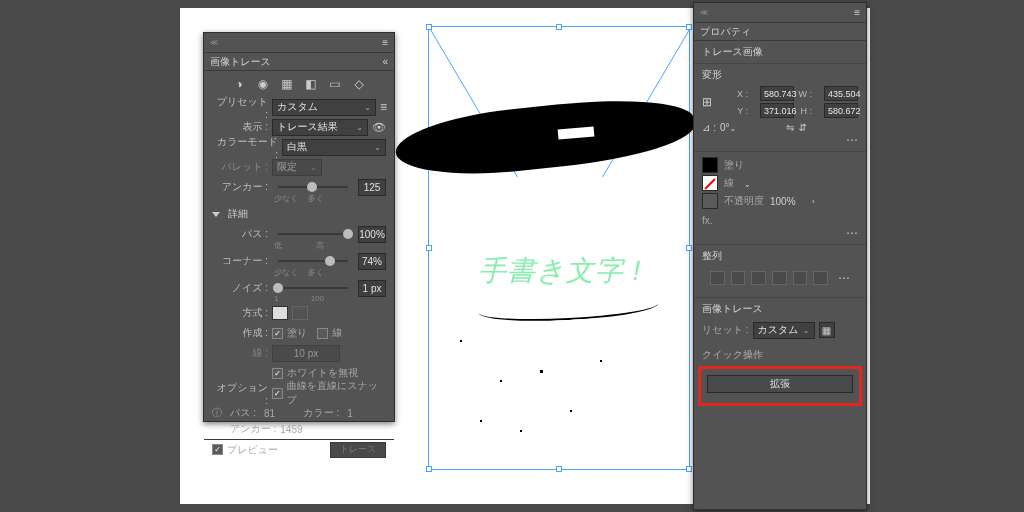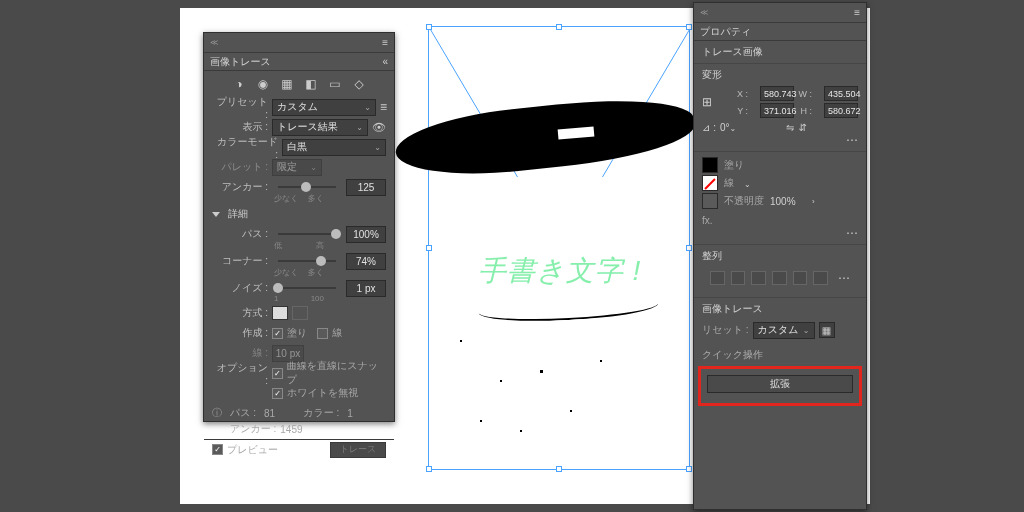--- a/index.html
+++ b/index.html
@@ -7,21 +7,21 @@
   .artboard-bg { position:absolute; left:180px; top:8px; width:690px; height:496px; background:#fff; }
   .panel { position:absolute; background:#535353; border:1px solid #2f2f2f; box-shadow:0 2px 6px rgba(0,0,0,.5); }
   .panel-header { display:flex; align-items:center; justify-content:space-between; height:20px; padding:0 6px; background:#535353; border-bottom:1px solid #3a3a3a; font-size:11px; }
   .row { display:flex; align-items:center; height:20px; padding:0 8px; gap:4px; }
   .label { color:#bfbfbf; font-size:10px; text-align:right; flex:0 0 56px; }
   .label-sm { color:#a8a8a8; font-size:10px; }
   .dropdown { background:#404040; border:1px solid #2a2a2a; height:17px; flex:1; display:flex; align-items:center; justify-content:space-between; padding:0 4px; color:#e0e0e0; font-size:10px; }
   .dropdown .chev { font-size:8px; color:#aaa; }
   .slider-track { flex:1; height:2px; background:#3a3a3a; position:relative; margin:0 6px; }
   .slider-thumb { position:absolute; top:-4px; width:10px; height:10px; border-radius:50%; background:#bcbcbc; transform:translateX(-50%); }
-  .numbox { width:40px; height:17px; background:#404040; border:1px solid #2a2a2a; display:flex; align-items:center; justify-content:center; font-size:10px; color:#e0e0e0; }
+  .numbox { width:28px; height:17px; background:#404040; border:1px solid #2a2a2a; display:flex; align-items:center; justify-content:center; font-size:10px; color:#e0e0e0; }
   .checkbox { width:11px; height:11px; border:1px solid #888; display:inline-flex; align-items:center; justify-content:center; background:#5a5a5a; font-size:8px; color:#fff; }
   .checkbox.checked::after { content:"✓"; }
   .icon-row { display:flex; gap:10px; justify-content:center; padding:6px 0; }
   .icon-row span { width:14px; height:14px; display:inline-flex; align-items:center; justify-content:center; color:#ccc; font-size:12px;}
   .minmax { display:flex; justify-content:space-between; font-size:8px; color:#888; padding:0 70px 0 70px; margin-top:-4px;}
   .disc { width:0; height:0; border-left:4px solid transparent; border-right:4px solid transparent; border-top:5px solid #ccc; display:inline-block; margin-right:4px;}
   .section-title { font-size:10px; color:#d0d0d0; padding:4px 8px; }
   
   #prop { left:693px; top:2px; width:174px; height:508px; }
   #trace { left:203px; top:32px; width:192px; height:390px; }
@@ -194,31 +194,31 @@
   </div>
   <div class="row">
     <span class="label">作成 :</span>
     <span class="checkbox checked"></span>
     <span class="label-sm">塗り</span>
     <span class="checkbox" style="margin-left:6px"></span>
     <span class="label-sm">線</span>
   </div>
   <div class="row" style="opacity:.45">
     <span class="label">線 :</span>
-    <div class="numbox" style="width:32px">10 px</div>
+    <div class="numbox" style="width:68px">10 px</div>
+  </div>
+  <div class="row">
+    <span class="label"></span>
+    <span class="checkbox checked"></span>
+    <span class="label-sm">ホワイトを無視</span>
   </div>
   <div class="row">
     <span class="label" style="flex-basis:56px">オプション :</span>
     <span class="checkbox checked"></span>
     <span class="label-sm">曲線を直線にスナップ</span>
-  </div>
-  <div class="row">
-    <span class="label"></span>
-    <span class="checkbox checked"></span>
-    <span class="label-sm">ホワイトを無視</span>
   </div>
   <div class="row" style="gap:8px">
     <span style="color:#999">ⓘ</span>
     <span class="label-sm">パス :</span>
     <span class="label-sm">81</span>
     <span class="label-sm" style="margin-left:20px">カラー :</span>
     <span class="label-sm">1</span>
   </div>
   <div class="row" style="margin-top:-4px">
     <span style="width:14px"></span>

